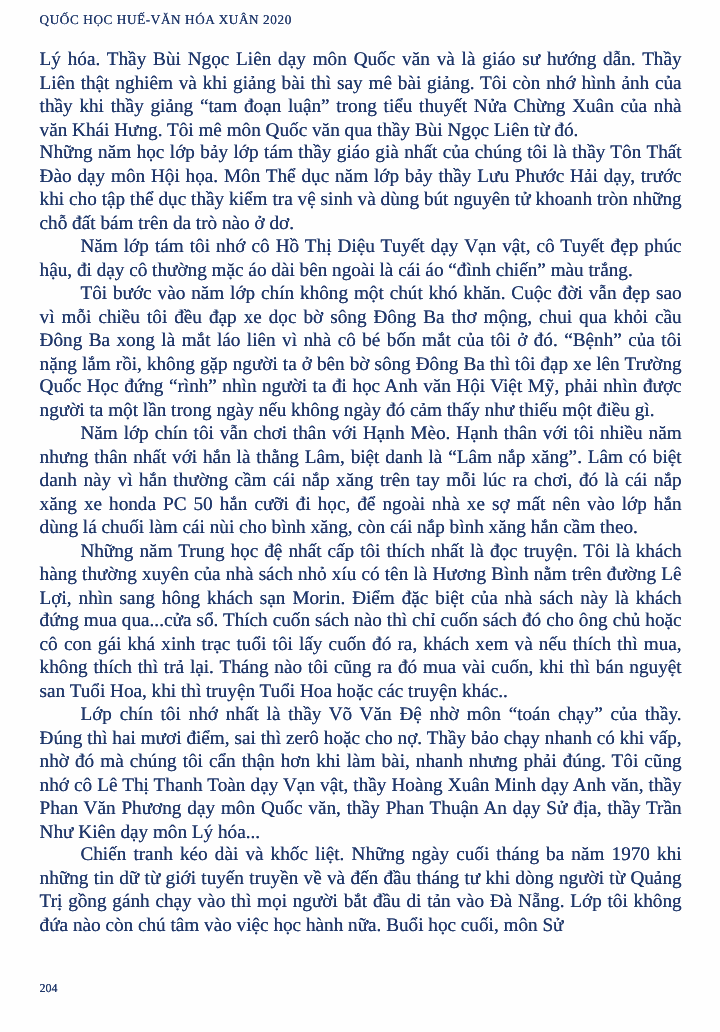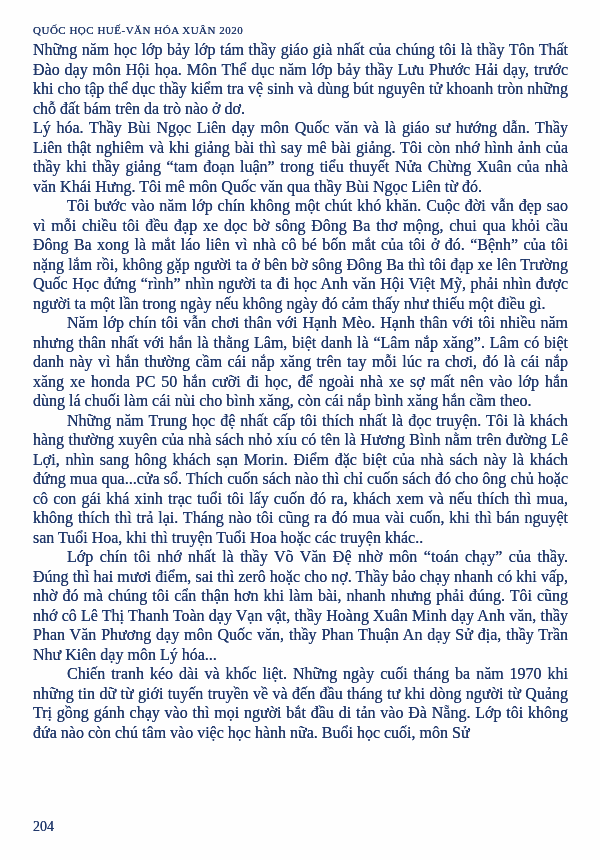--- a/index.html
+++ b/index.html
@@ -12,21 +12,21 @@
     width:600px;
     height:860px;
     background:var(--paper);
     overflow:hidden;
     font-family:"Liberation Serif","DejaVu Serif",serif;
     color:var(--ink);
   }
   .running-header{
     position:absolute;
     left:33px;
-    top:24px;
+    top:11px;
     font-size:11px;
     letter-spacing:0.5px;
     white-space:nowrap;
     color:var(--ink);
     text-shadow:0 0 0.4px currentColor;
   }
   .body-text{
     position:absolute;
     left:33px;
     top:40px;
@@ -40,33 +40,34 @@
     margin:0;
     padding:0;
   }
   .body-text p.indent{
     text-indent:34px;
   }
   .page-number{
     position:absolute;
     left:33px;
     top:819px;
-    font-size:14px;
+    font-size:10px;
     text-shadow:0 0 0.4px currentColor;
   }
 </style>
 </head>
 <body>
 
 <div class="page">
   <div class="running-header">QUỐC HỌC HUẾ-VĂN HÓA XUÂN 2020</div>
 
   <div class="body-text">
+      <p class="">Lý hóa. Thầy Bùi Ngọc Liên dạy môn Quốc văn và là giáo sư hướng dẫn. Thầy Liên thật nghiêm và khi giảng bài thì say mê bài giảng. Tôi còn nhớ hình ảnh của thầy khi thầy giảng “tam đoạn luận” trong tiểu thuyết Nửa Chừng Xuân của nhà văn Khái Hưng. Tôi mê môn Quốc văn qua thầy Bùi Ngọc Liên từ đó.</p>
       <p class="">Những năm học lớp bảy lớp tám thầy giáo già nhất của chúng tôi là thầy Tôn Thất Đào dạy môn Hội họa. Môn Thể dục năm lớp bảy thầy Lưu Phước Hải dạy, trước khi cho tập thể dục thầy kiểm tra vệ sinh và dùng bút nguyên tử khoanh tròn những chỗ đất bám trên da trò nào ở dơ.</p>
-      <p class="">Lý hóa. Thầy Bùi Ngọc Liên dạy môn Quốc văn và là giáo sư hướng dẫn. Thầy Liên thật nghiêm và khi giảng bài thì say mê bài giảng. Tôi còn nhớ hình ảnh của thầy khi thầy giảng “tam đoạn luận” trong tiểu thuyết Nửa Chừng Xuân của nhà văn Khái Hưng. Tôi mê môn Quốc văn qua thầy Bùi Ngọc Liên từ đó.</p>
+      <p class="indent">Năm lớp tám tôi nhớ cô Hồ Thị Diệu Tuyết dạy Vạn vật, cô Tuyết đẹp phúc hậu, đi dạy cô thường mặc áo dài bên ngoài là cái áo “đình chiến” màu trắng.</p>
       <p class="indent">Tôi bước vào năm lớp chín không một chút khó khăn. Cuộc đời vẫn đẹp sao vì mỗi chiều tôi đều đạp xe dọc bờ sông Đông Ba thơ mộng, chui qua khỏi cầu Đông Ba xong là mắt láo liên vì nhà cô bé bốn mắt của tôi ở đó. “Bệnh” của tôi nặng lắm rồi, không gặp người ta ở bên bờ sông Đông Ba thì tôi đạp xe lên Trường Quốc Học đứng “rình” nhìn người ta đi học Anh văn Hội Việt Mỹ, phải nhìn được người ta một lần trong ngày nếu không ngày đó cảm thấy như thiếu một điều gì.</p>
       <p class="indent">Năm lớp chín tôi vẫn chơi thân với Hạnh Mèo. Hạnh thân với tôi nhiều năm nhưng thân nhất với hắn là thằng Lâm, biệt danh là “Lâm nắp xăng”. Lâm có biệt danh này vì hắn thường cầm cái nắp xăng trên tay mỗi lúc ra chơi, đó là cái nắp xăng xe honda PC 50 hắn cưỡi đi học, để ngoài nhà xe sợ mất nên vào lớp hắn dùng lá chuối làm cái nùi cho bình xăng, còn cái nắp bình xăng hắn cầm theo.</p>
       <p class="indent">Những năm Trung học đệ nhất cấp tôi thích nhất là đọc truyện. Tôi là khách hàng thường xuyên của nhà sách nhỏ xíu có tên là Hương Bình nằm trên đường Lê Lợi, nhìn sang hông khách sạn Morin. Điểm đặc biệt của nhà sách này là khách đứng mua qua...cửa sổ. Thích cuốn sách nào thì chỉ cuốn sách đó cho ông chủ hoặc cô con gái khá xinh trạc tuổi tôi lấy cuốn đó ra, khách xem và nếu thích thì mua, không thích thì trả lại. Tháng nào tôi cũng ra đó mua vài cuốn, khi thì bán nguyệt san Tuổi Hoa, khi thì truyện Tuổi Hoa hoặc các truyện khác..</p>
       <p class="indent">Lớp chín tôi nhớ nhất là thầy Võ Văn Đệ nhờ môn “toán chạy” của thầy. Đúng thì hai mươi điểm, sai thì zerô hoặc cho nợ. Thầy bảo chạy nhanh có khi vấp, nhờ đó mà chúng tôi cẩn thận hơn khi làm bài, nhanh nhưng phải đúng. Tôi cũng nhớ cô Lê Thị Thanh Toàn dạy Vạn vật, thầy Hoàng Xuân Minh dạy Anh văn, thầy Phan Văn Phương dạy môn Quốc văn, thầy Phan Thuận An dạy Sử địa, thầy Trần Như Kiên dạy môn Lý hóa...</p>
       <p class="indent">Chiến tranh kéo dài và khốc liệt. Những ngày cuối tháng ba năm 1970 khi những tin dữ từ giới tuyến truyền về và đến đầu tháng tư khi dòng người từ Quảng Trị gồng gánh chạy vào thì mọi người bắt đầu di tản vào Đà Nẵng. Lớp tôi không đứa nào còn chú tâm vào việc học hành nữa. Buổi học cuối, môn Sử</p>
     </div>
 
   <div class="page-number">204</div>
 </div>
 

